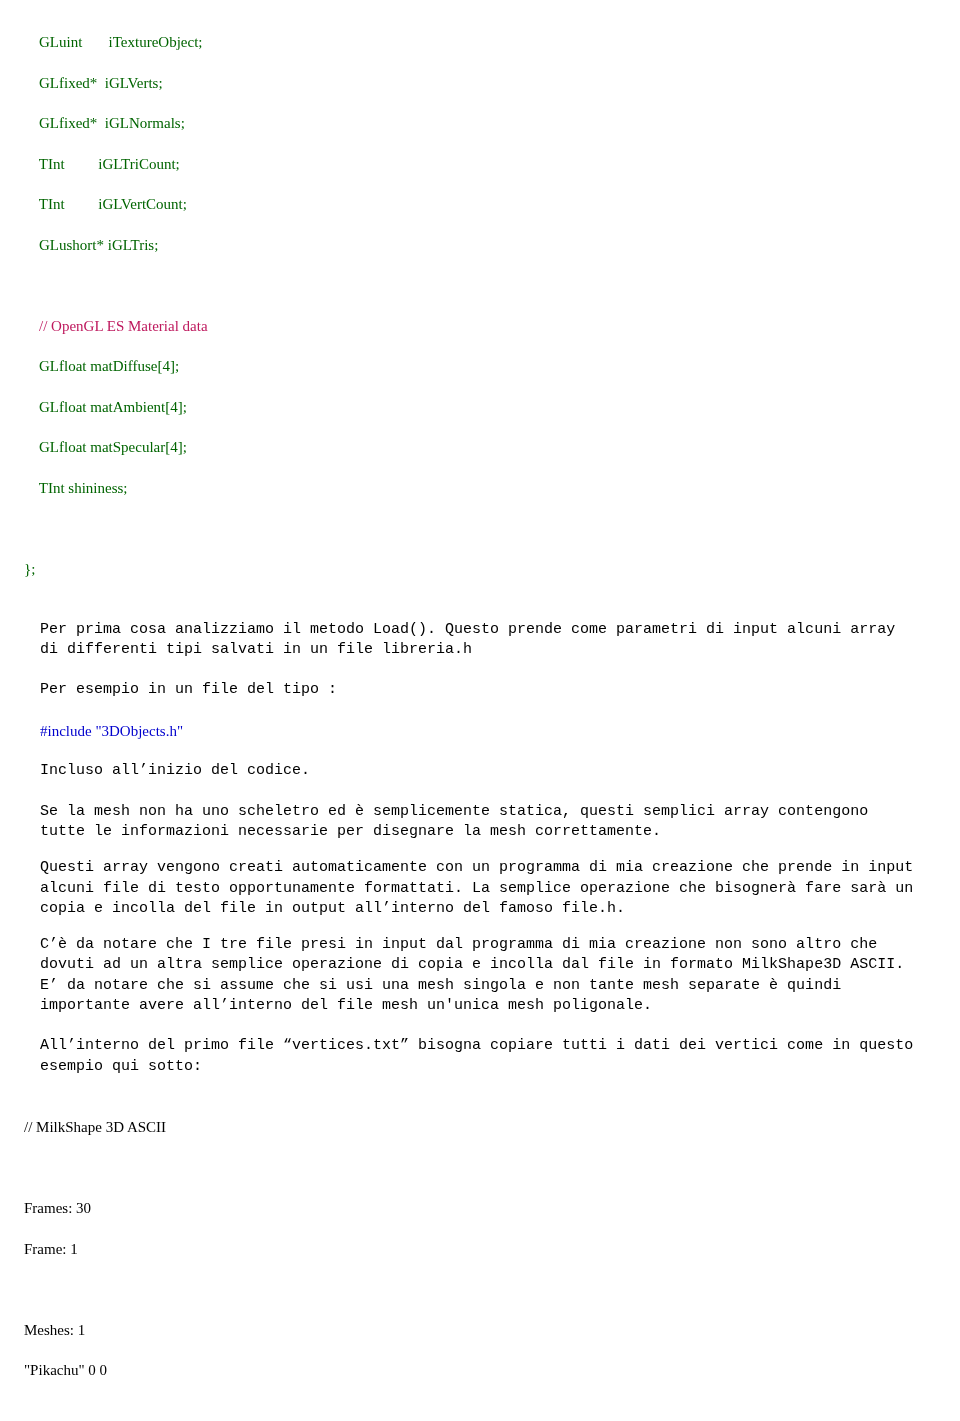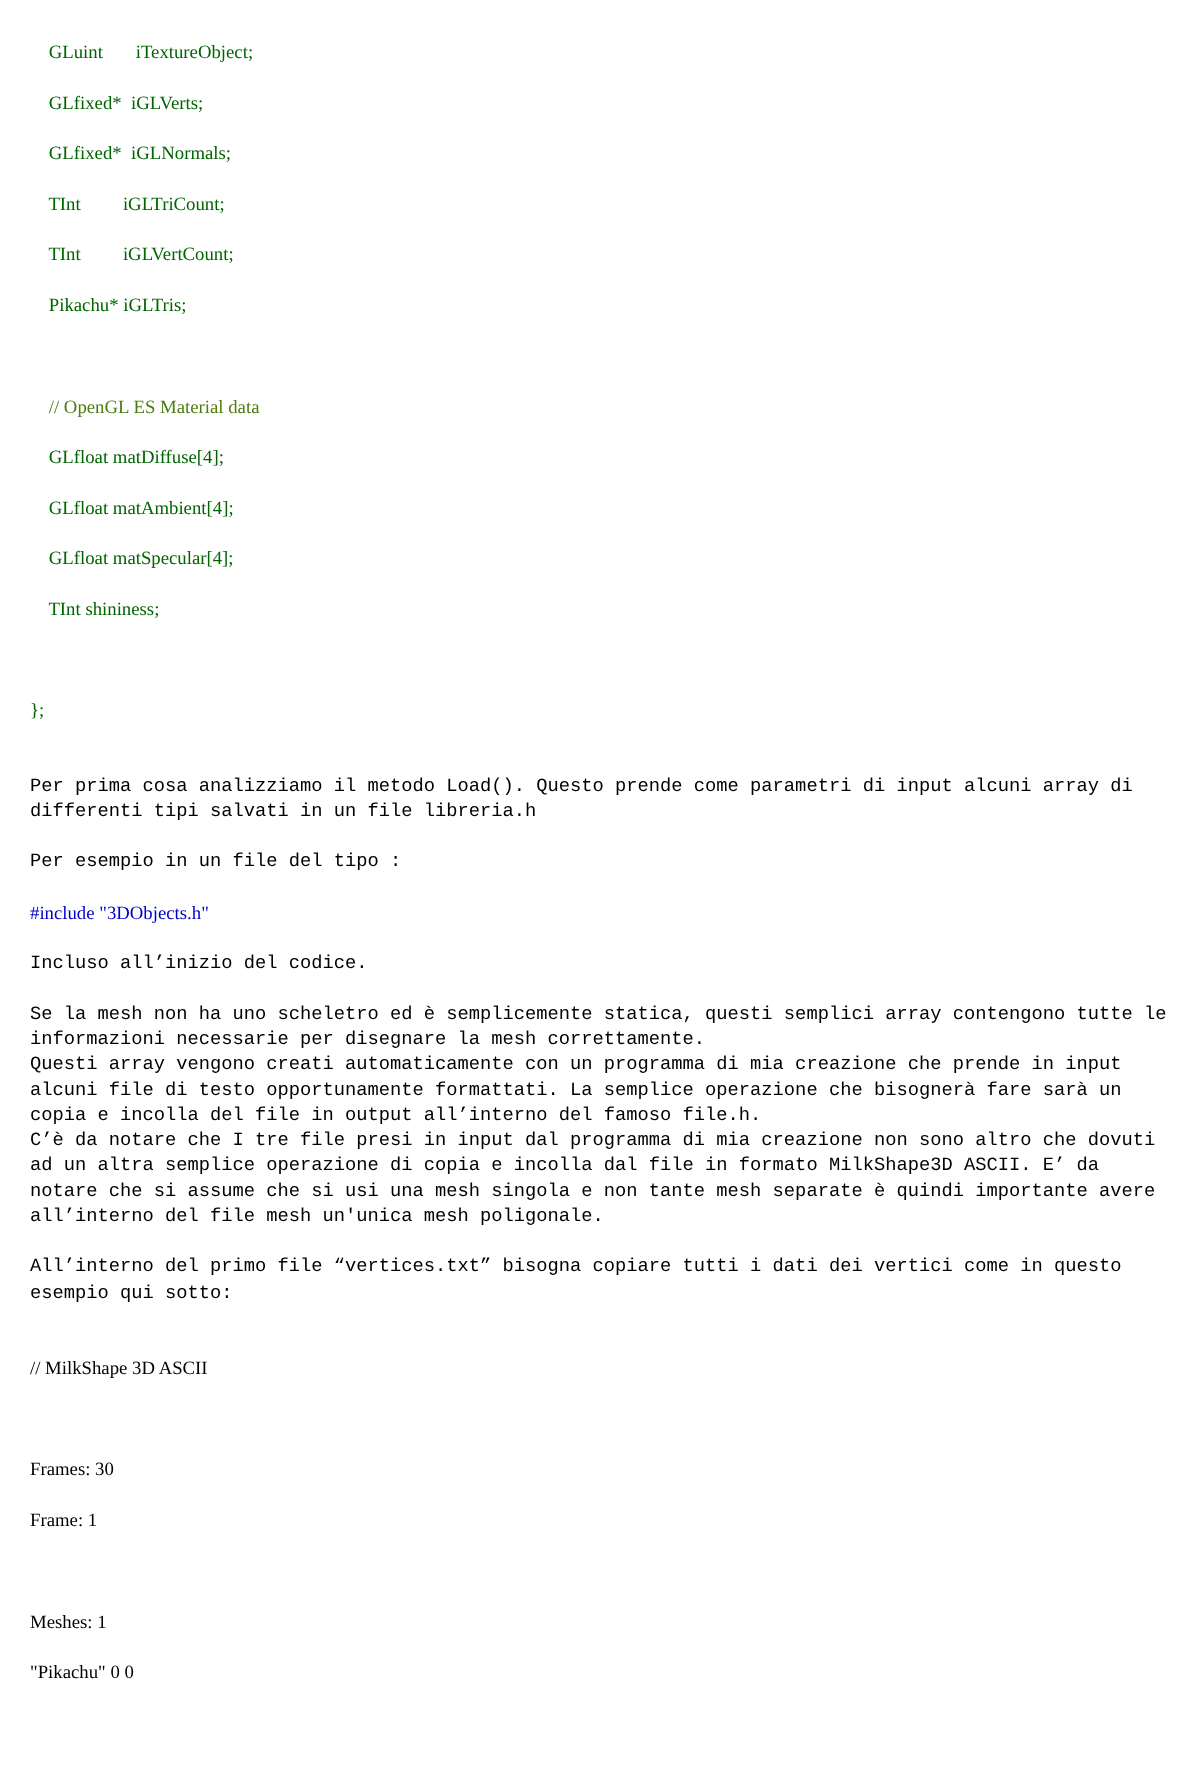--- a/index.html
+++ b/index.html
@@ -7,35 +7,35 @@
     padding: 12px 24px 24px 24px;
     font-family: "Courier New", Courier, monospace;
     font-size: 15px;
     line-height: 1.35;
     color: #000;
     background: #fff;
     width: 912px;
   }
   .code { white-space: pre; font-family: Liberation Serif, serif; }
   .green { color: #006400; }
-  .grey { color: #4d7c0f; }
+  .grey { color: #be185d; }
   .blue { color: #0000cd; }
-  p { margin: 0; white-space: pre-wrap; }
+  p { margin: 16px; white-space: pre-wrap; }
   .blk { margin-top: 1.35em; }
 </style>
 </head>
 <body>
 
 <div class="code green">
 <div>    GLuint       iTextureObject;</div>
 <div>    GLfixed*  iGLVerts;</div>
 <div>    GLfixed*  iGLNormals;</div>
 <div>    TInt         iGLTriCount;</div>
 <div>    TInt         iGLVertCount;</div>
-<div>    Pikachu* iGLTris;</div>
+<div>    GLushort* iGLTris;</div>
 <div>&nbsp;</div>
 <div class="grey">    // OpenGL ES Material data</div>
 <div>    GLfloat matDiffuse[4];</div>
 <div>    GLfloat matAmbient[4];</div>
 <div>    GLfloat matSpecular[4];</div>
 <div>    TInt shininess;</div>
 <div>&nbsp;</div>
 <div>};</div>
 </div>
 

